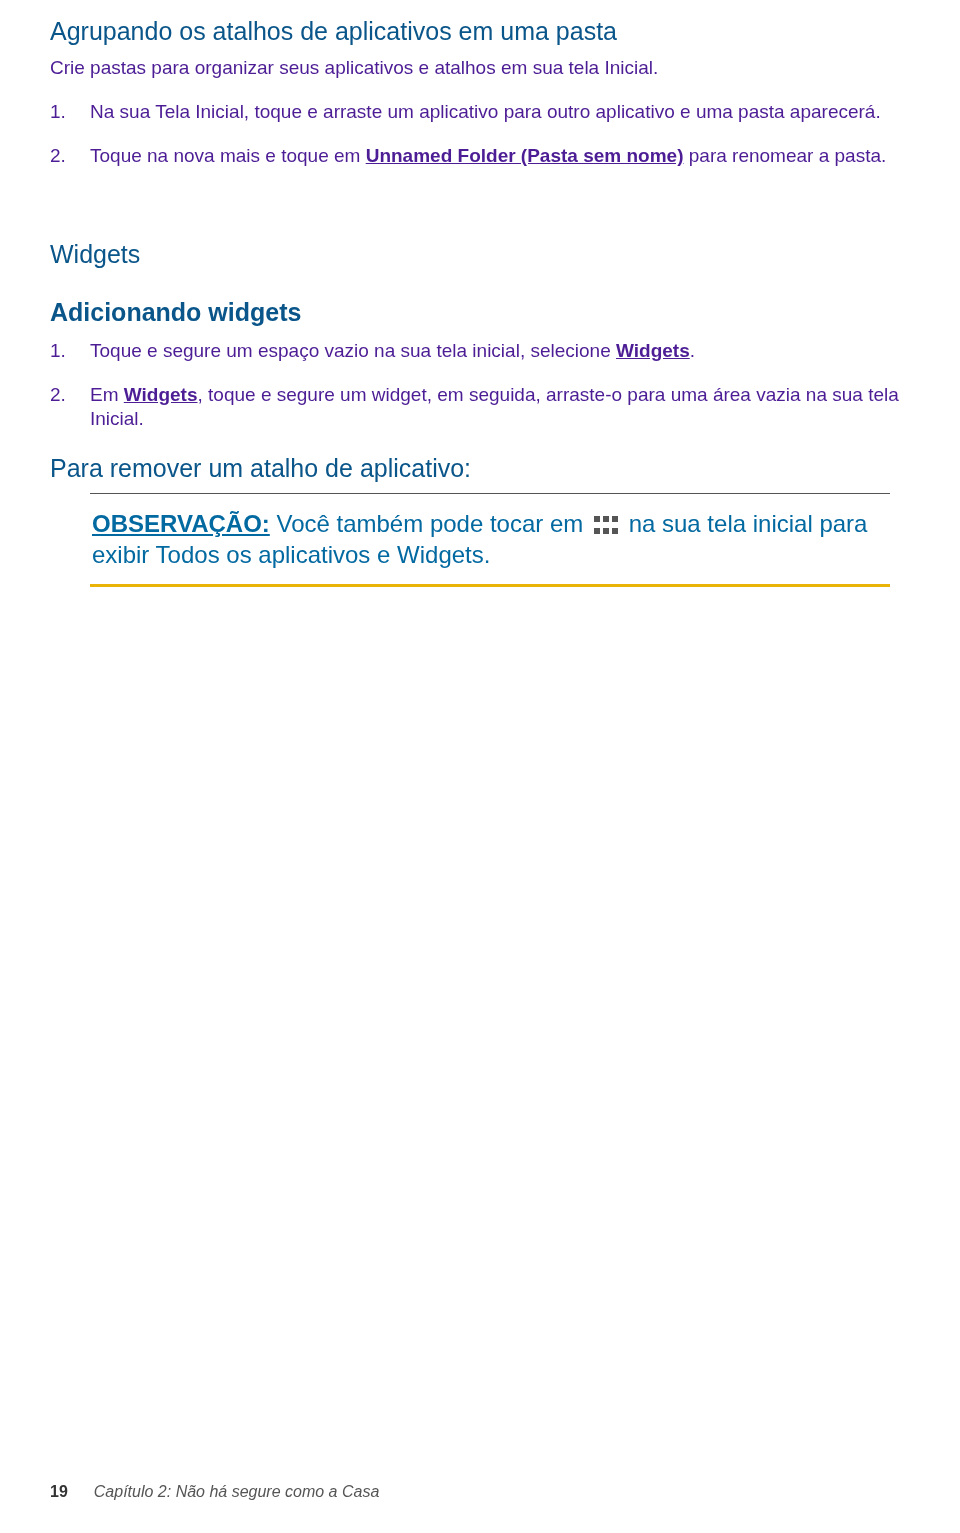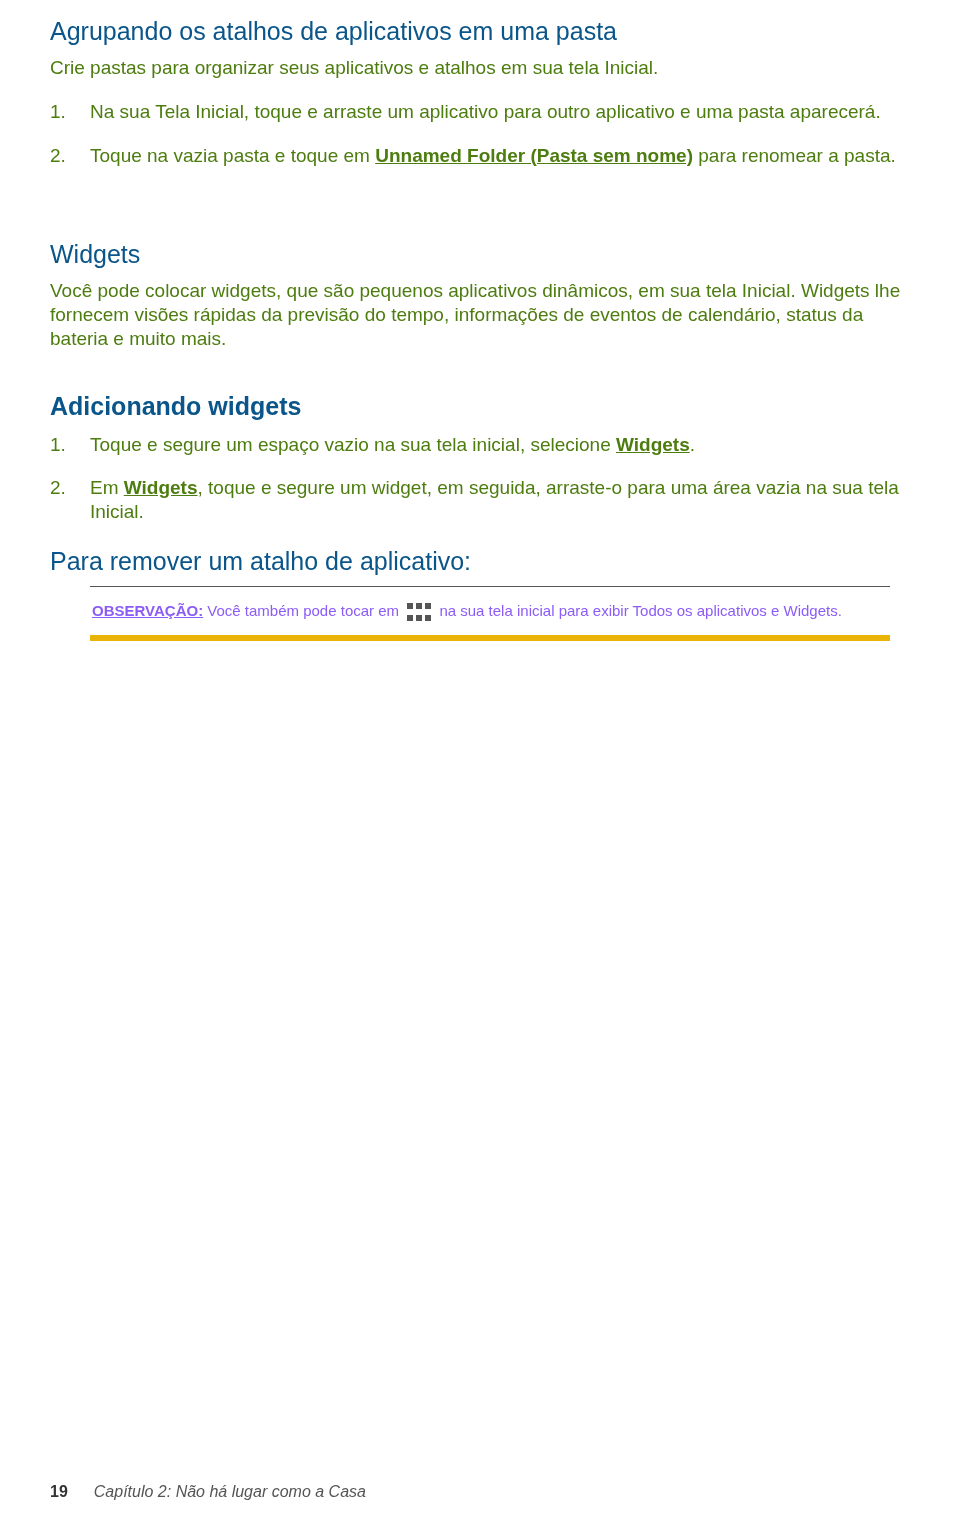--- a/index.html
+++ b/index.html
@@ -23,21 +23,21 @@
       line-height: 1.2;
     }
     .h3 {
       color: #0a5589;
       font-size: 25px;
       font-weight: 600;
       margin: 0 0 12px 0;
       line-height: 1.2;
     }
     .p, .ol {
-      color: #4d7c0f;
+      color: #4c1d95;
       font-size: 19px;
       line-height: 1.25;
       margin: 0 0 22px 0;
     }
     .intro {
       margin-bottom: 20px;
     }
     .ol {
       padding-left: 0;
       list-style: none;
@@ -60,25 +60,25 @@
     }
     .section-gap-sm {
       height: 18px;
     }
     strong {
       font-weight: 700;
       text-decoration: underline;
     }
     .note-box {
       border-top: 1px solid #555;
-      border-bottom: 6px solid #eab308;
+      border-bottom: 3px solid #eab308;
       padding: 14px 2px 14px 2px;
       margin: 10px 20px 0 40px;
-      color: #8b5cf6;
-      font-size: 15px;
+      color: #0369a1;
+      font-size: 24px;
       line-height: 1.3;
     }
     .apps-icon {
       display: inline-block;
       width: 24px;
       height: 18px;
       vertical-align: middle;
       position: relative;
       margin: 0 4px;
     }
@@ -113,39 +113,38 @@
   </style>
 </head>
 <body>
 
 <div class="content">
 
   <div class="h2">Agrupando os atalhos de aplicativos em uma pasta</div>
   <div class="p intro">Crie pastas para organizar seus aplicativos e atalhos em sua tela Inicial.</div>
   <ol class="ol">
     <li><span>Na sua Tela Inicial, toque e arraste um aplicativo para outro aplicativo e uma pasta aparecerá.</span></li>
-    <li><span>Toque na vazia pasta e toque em </span><strong>Unnamed Folder (Pasta sem nome)</strong><span> para renomear a pasta.</span></li>
+    <li><span>Toque na nova mais e toque em </span><strong>Unnamed Folder (Pasta sem nome)</strong><span> para renomear a pasta.</span></li>
   </ol>
 
   <div class="section-gap"></div>
 
   <div class="h2">Widgets</div>
-  <div class="p">Você pode colocar widgets, que são pequenos aplicativos dinâmicos, em sua tela Inicial. Widgets lhe fornecem visões rápidas da previsão do tempo, informações de eventos de calendário, status da bateria e muito mais.</div>
 
   <div class="section-gap-sm"></div>
 
   <div class="h3">Adicionando widgets</div>
   <ol class="ol">
     <li><span>Toque e segure um espaço vazio na sua tela inicial, selecione </span><strong>Widgets</strong><span>.</span></li>
     <li><span>Em </span><strong>Widgets</strong><span>, toque e segure um widget, em seguida, arraste-o para uma área vazia na sua tela Inicial.</span></li>
   </ol>
 
   <div class="h2">Para remover um atalho de aplicativo:</div>
 
   <div class="note-box">
     <strong>OBSERVAÇÃO:</strong><span> Você também pode tocar em </span><span class="apps-icon"><span class="d1"></span><span class="d2"></span><span class="d3"></span><span class="d4"></span><span class="d5"></span><span class="d6"></span></span><span> na sua tela inicial para exibir  Todos os aplicativos e Widgets.</span>
   </div>
 
 </div>
 
 <div class="footer">
-  <span class="pg">19</span><span class="chap">Capítulo 2:  Não há lugar como a Casa</span>
+  <span class="pg">19</span><span class="chap">Capítulo 2:  Não há segure como a Casa</span>
 </div>
 
 </body></html>

